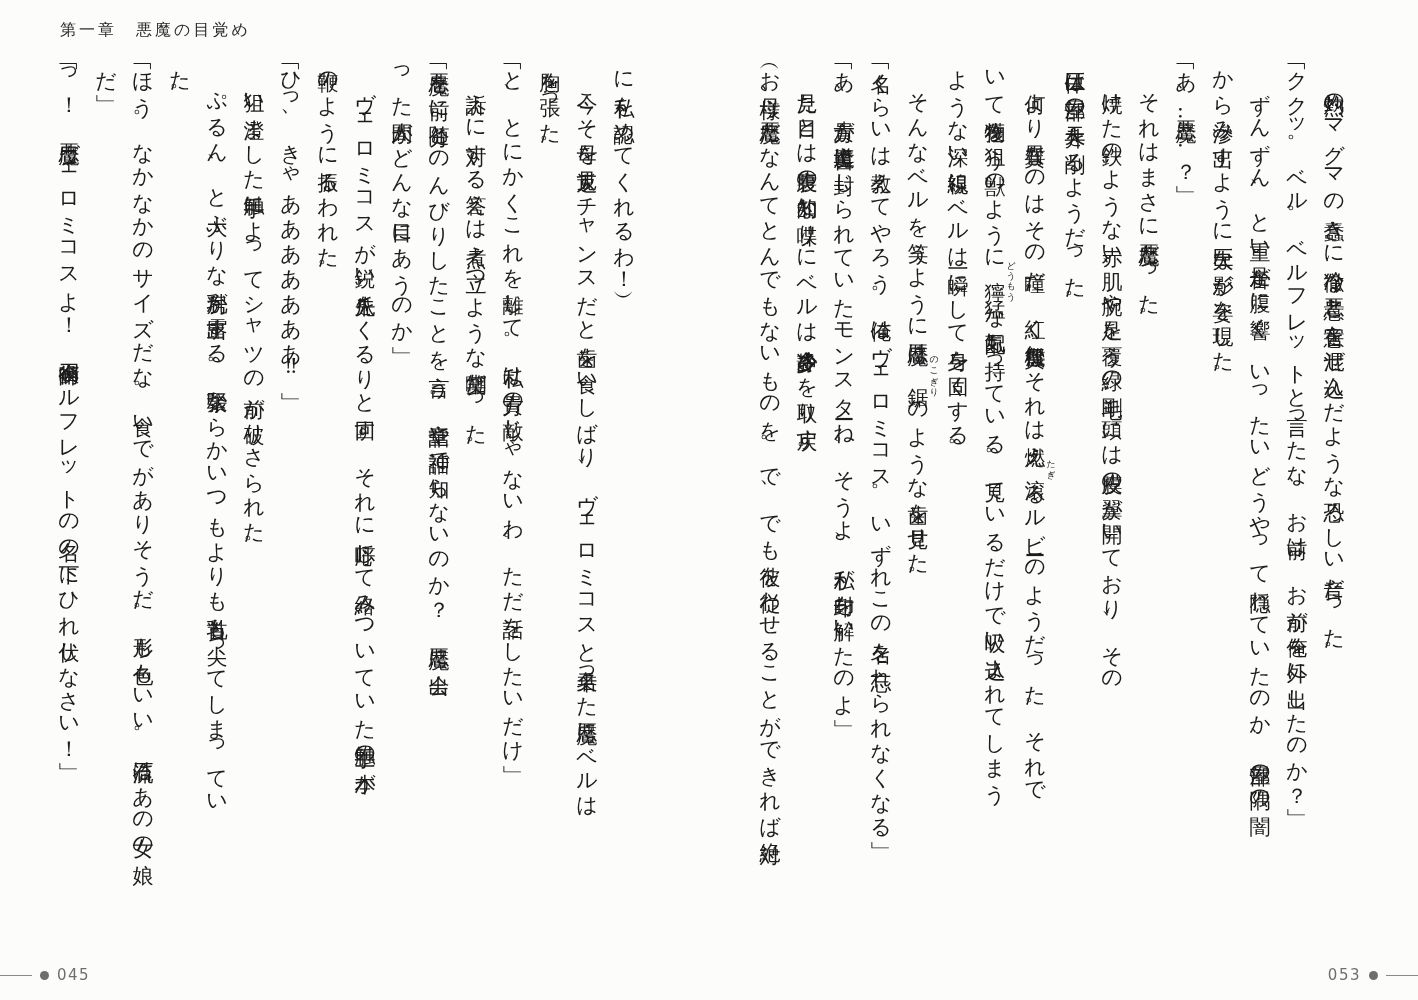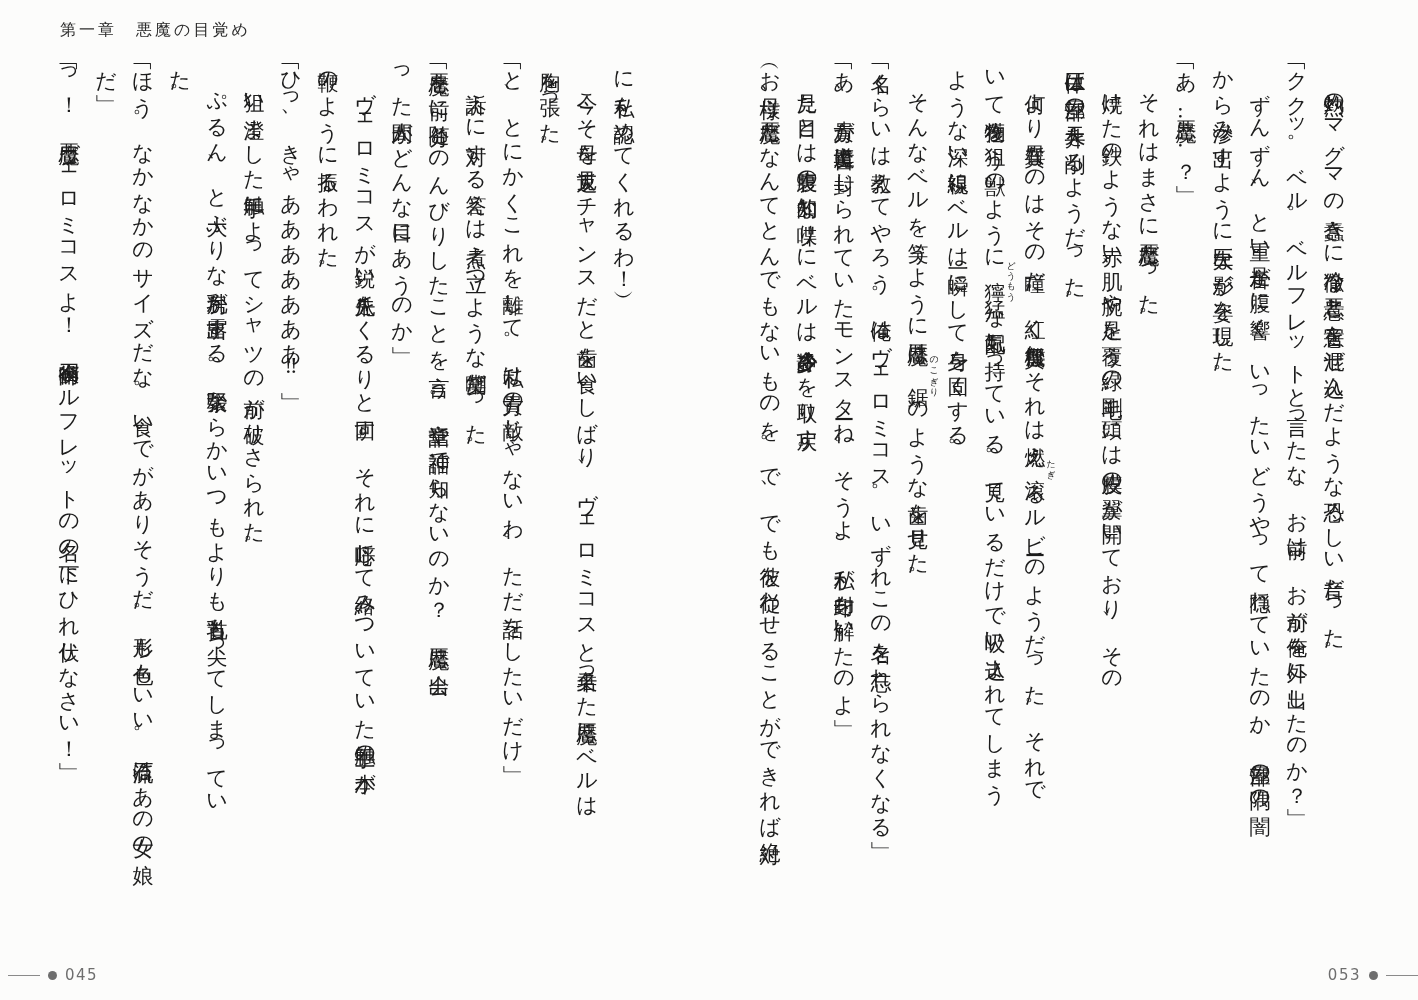--- a/index.html
+++ b/index.html
@@ -34,21 +34,21 @@
   ruby rt{font-size:9px;letter-spacing:0;color:#1c1c1c;}
 
   
   .footer{
     position:absolute;bottom:18px;height:14px;
     display:flex;align-items:center;
     color:#6e6e6e;font-size:15px;
     font-family:"DejaVu Sans","Liberation Sans",sans-serif;
     letter-spacing:1.5px;
   }
-  .footer-left{left:8px;}
+  .footer-left{left:0;}
   .footer-right{right:0;}
   .rule{height:1px;background:#8a8a8a;width:32px;}
   .dot{width:9px;height:9px;border-radius:50%;background:#6e6e6e;margin:0 8px;}
   .pagenum{line-height:14px;}
 </style>
 </head>
 <body>
 
 <div class="spread">
 

